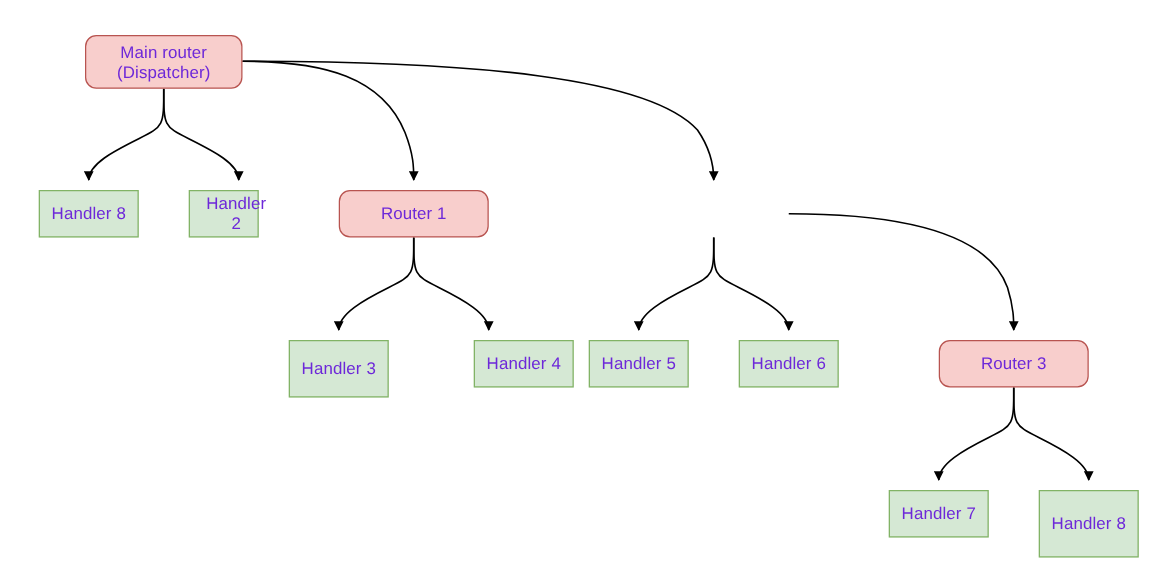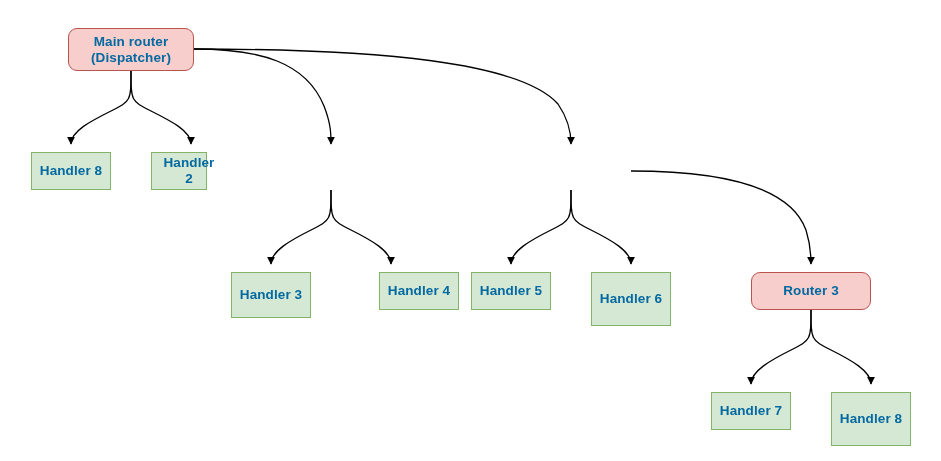--- a/index.html
+++ b/index.html
@@ -27,23 +27,22 @@
   }
   .node {
     position: absolute;
     box-sizing: border-box;
     display: flex;
     align-items: center;
     justify-content: center;
     text-align: center;
     font-size: 13.5px;
     line-height: 16px;
-    color: #0369a1;
+    color: #6d28d9;
     letter-spacing: 0.1px;
-    font-weight: bold;
   }
   .node-router {
     background: #f8cecc;
     border: 1.2px solid #b85450;
     border-radius: 9px;
   }
   .node-handler {
     background: #d5e8d4;
     border: 1.2px solid #82b366;
     border-radius: 0px;
@@ -95,35 +94,38 @@
   </div>
 
   <div class="node node-handler" style="left:31px; top:152px; width:80px; height:38px;">
     <span class="node-label">Handler 8</span>
   </div>
 
   <div class="node node-handler" style="left:151px; top:152px; width:56px; height:38px;padding-left:20px;">
     <span class="node-label">Handler 2</span>
   </div>
 
+  <div class="node node-router" style="left:271px; top:152px; width:120px; height:38px;">
+    <span class="node-label">Router 1</span>
+  </div>
 
 
   <div class="node node-handler" style="left:231px; top:272px; width:80px; height:46px;">
     <span class="node-label">Handler 3</span>
   </div>
 
   <div class="node node-handler" style="left:351px; top:272px; width:80px; height:38px;margin-left:28px;">
     <span class="node-label">Handler 4</span>
   </div>
 
   <div class="node node-handler" style="left:471px; top:272px; width:80px; height:38px;">
     <span class="node-label">Handler 5</span>
   </div>
 
-  <div class="node node-handler" style="left:591px; top:272px; width:80px; height:54px;">
+  <div class="node node-handler" style="left:591px; top:272px; width:80px; height:38px;">
     <span class="node-label">Handler 6</span>
   </div>
 
   <div class="node node-router" style="left:751px; top:272px; width:120px; height:38px;">
     <span class="node-label">Router 3</span>
   </div>
 
   <div class="node node-handler" style="left:711px; top:392px; width:80px; height:38px;">
     <span class="node-label">Handler 7</span>
   </div>

